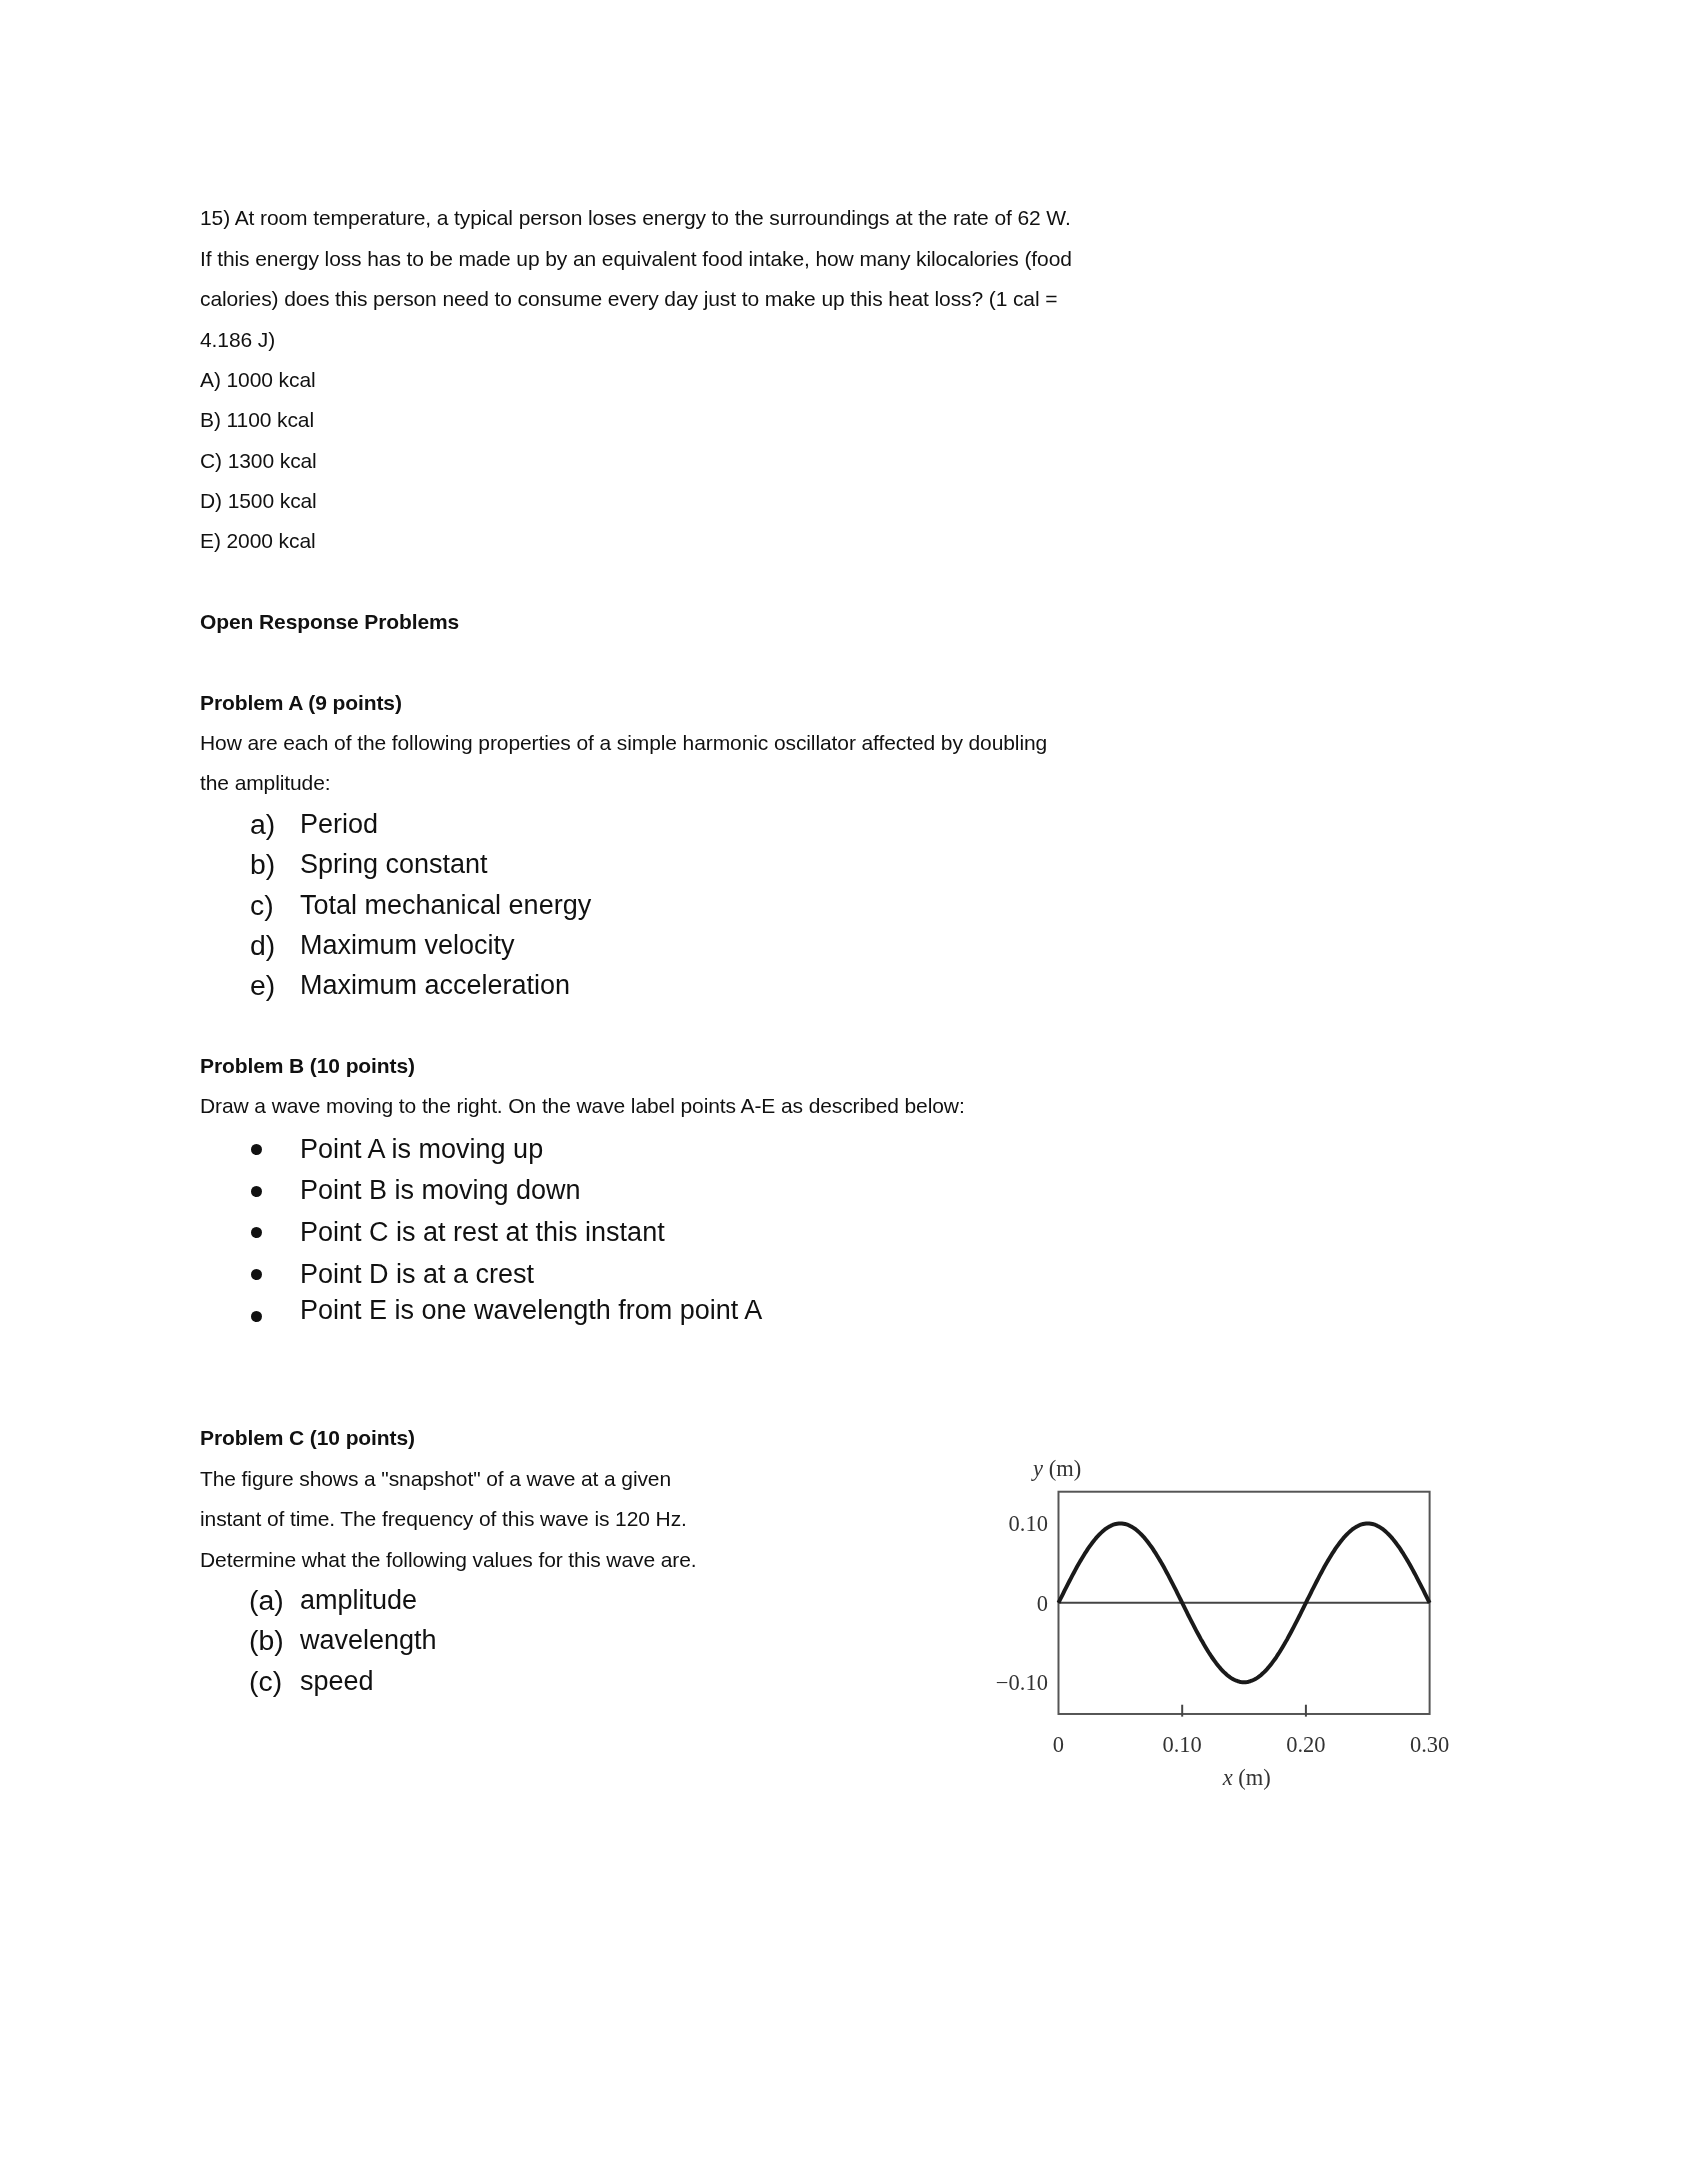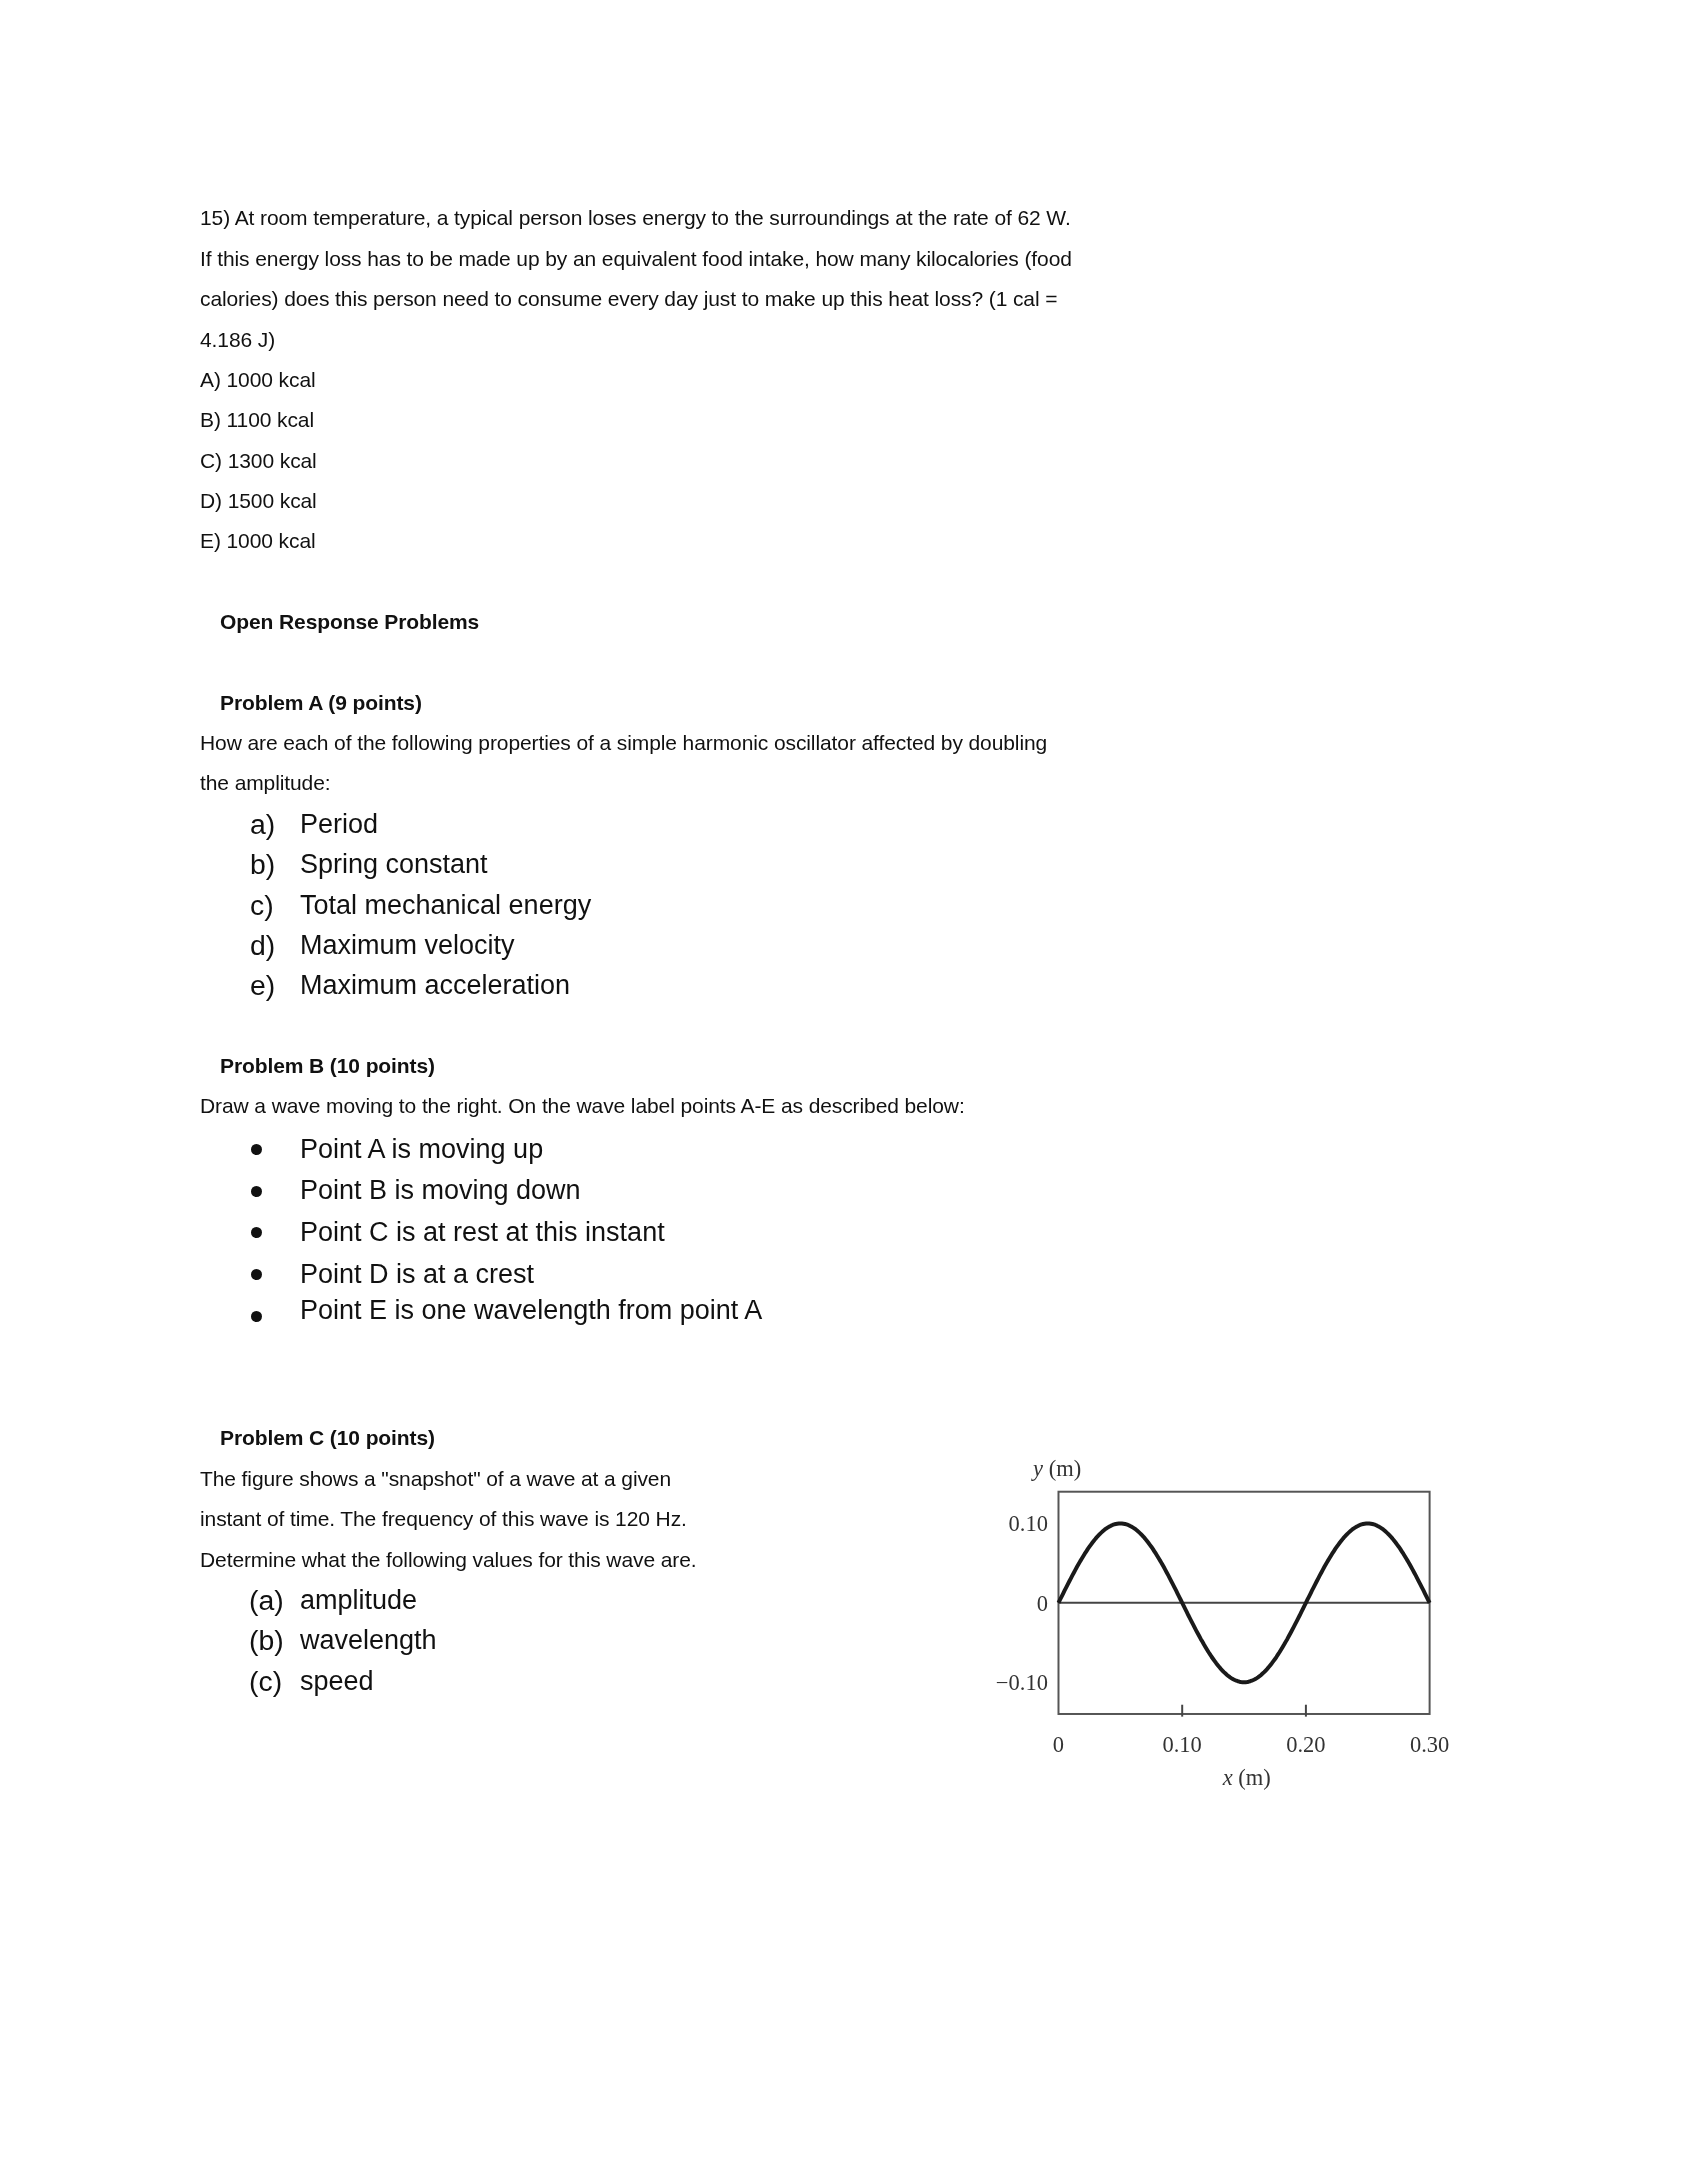--- a/index.html
+++ b/index.html
@@ -3,41 +3,41 @@
 <meta charset="utf-8">
 <style>
   html, body { margin: 0; padding: 0; background: #ffffff; }
   body {
     width: 1687px; height: 2183px; position: relative; overflow: hidden;
     font-family: "Liberation Sans", "DejaVu Sans", sans-serif;
     color: #111111;
   }
   .page { position: absolute; left: 0; top: 0; width: 1687px; height: 2183px; }
   .line { position: absolute; left: 200px; font-size: 21px; line-height: 40px; white-space: nowrap; letter-spacing: -0.1px; }
-  .bold { font-weight: bold; margin-left: 20px; }
+  .bold { font-weight: bold; }
   .marker { position: absolute; font-size: 28.4px; line-height: 40px; white-space: nowrap; }
   .item-text { position: absolute; left: 300px; font-size: 27px; line-height: 40px; white-space: nowrap; }
   .dot { position: absolute; left: 251px; width: 11.2px; height: 11.2px; border-radius: 50%; background: #111; }
   svg text { font-family: "Liberation Serif", "DejaVu Serif", serif; fill: #333; }
 </style>
 </head>
 <body>
 
 <div class="page">
 
   <div>
     <div class="line" style="top:198px">15) At room temperature, a typical person loses energy to the surroundings at the rate of 62 W.</div>
     <div class="line" style="top:239px">If this energy loss has to be made up by an equivalent food intake, how many kilocalories (food</div>
     <div class="line" style="top:279px">calories) does this person need to consume every day just to make up this heat loss? (1 cal =</div>
     <div class="line" style="top:320px">4.186 J)</div>
     <div class="line" style="top:360px">A) 1000 kcal</div>
     <div class="line" style="top:400px">B) 1100 kcal</div>
     <div class="line" style="top:441px">C) 1300 kcal</div>
     <div class="line" style="top:481px">D) 1500 kcal</div>
-    <div class="line" style="top:521px">E) 1000 kcal</div>
+    <div class="line" style="top:521px">E) 2000 kcal</div>
   </div>
 
   <div class="line bold" style="top:602px">Open Response Problems</div>
 
   <div>
     <div class="line bold" style="top:683px">Problem A (9 points)</div>
     <div class="line" style="top:723px">How are each of the following properties of a simple harmonic oscillator affected by doubling</div>
     <div class="line" style="top:763px">the amplitude:</div>
 
     <div>

